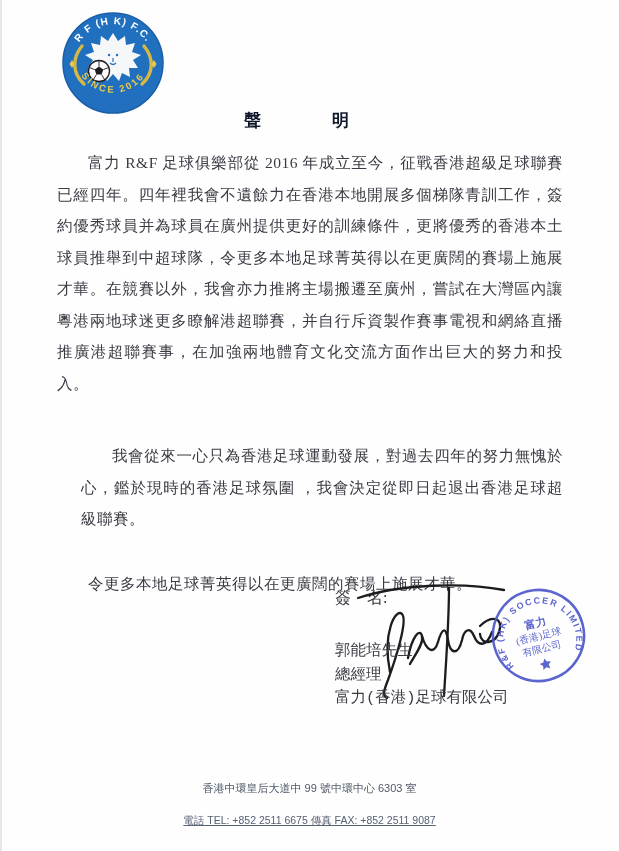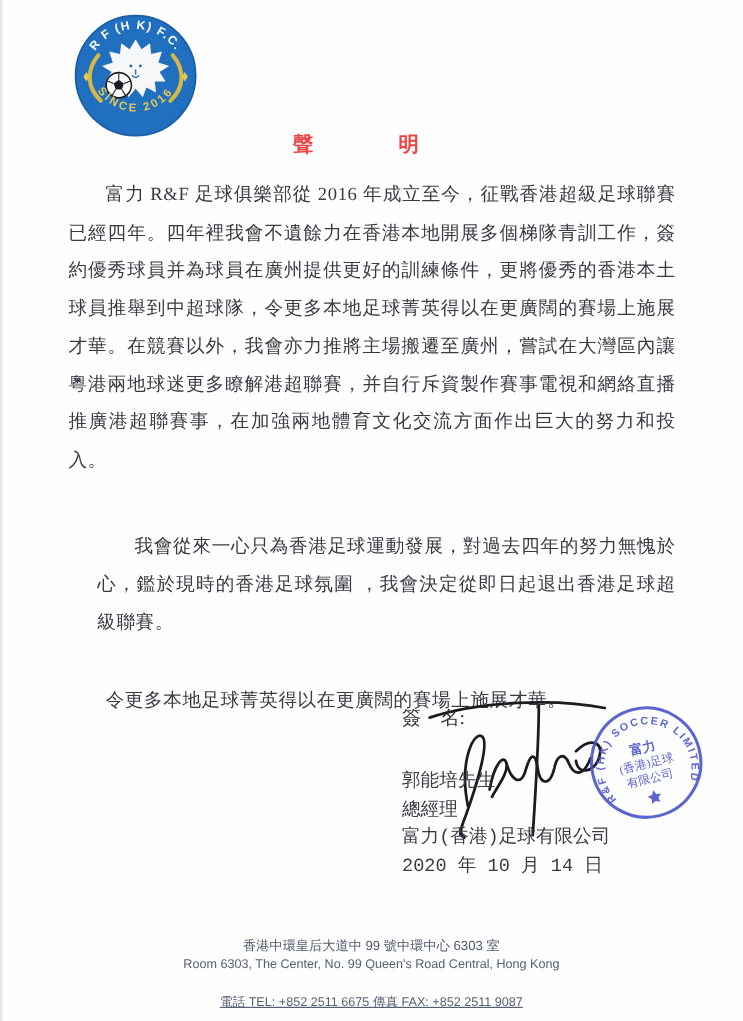--- a/index.html
+++ b/index.html
@@ -9,21 +9,21 @@
     box-shadow:inset 2px 0 0 #e8e8e8;
   }
   
   .logo{position:absolute;left:61px;top:11px;width:104px;height:104px;}
   .company{position:absolute;left:168px;top:14px;width:402px;text-align:center;}
   .company-zh{font-size:30px;letter-spacing:2px;color:#4b4b54;white-space:nowrap;}
   .company-en{font-size:26px;letter-spacing:0.5px;color:#5b5b63;margin-top:3px;
               font-family:"Liberation Sans","DejaVu Sans",sans-serif;white-space:nowrap;}
   
   .doc-title{position:absolute;left:244px;top:109px;font-size:17px;font-weight:bold;
-             letter-spacing:27px;color:#ef4444;white-space:pre;}
+             letter-spacing:27px;color:#0f172a;white-space:pre;}
   
   .body-text{position:absolute;left:57px;top:147px;width:506px;
              font-size:15.5px;line-height:31.5px;letter-spacing:0.5px;
              text-align:justify;color:#3a3a44;}
   .body-text p{margin:0;text-indent:2em;}
   .body-text p.p2{margin-top:41px;margin-left:24px;}
   .body-text p.p3{margin-top:33px;}
   
   .sig-label{position:absolute;left:335px;top:588px;font-size:16px;color:#33333b;white-space:pre;text-align:right;}
   .sig-scribble{position:absolute;left:352px;top:570px;width:165px;height:138px;pointer-events:none;}
@@ -121,22 +121,20 @@
     <text x="50" y="41" text-anchor="middle" font-size="11" fill="#4a55c9" font-weight="bold">富力</text>
     <text x="50" y="54" text-anchor="middle" font-size="10" fill="#4a55c9">(香港)足球</text>
     <text x="50" y="67" text-anchor="middle" font-size="10" fill="#4a55c9">有限公司</text>
     <polygon fill="#4a55c9" points="50,74 51.8,77.6 55.8,78.2 52.9,81 53.6,85 50,83.1 46.4,85 47.1,81 44.2,78.2 48.2,77.6"></polygon>
   </svg>
 
   <div class="sig-lines">
     <div>郭能培先生</div>
     <div>總經理</div>
     <div>富力(香港)足球有限公司</div>
-    <div>2020 年 10 月 14 日</div>
   </div>
 
   <div class="footer">
     <div class="footer-zh">香港中環皇后大道中 99 號中環中心 6303 室</div>
-    <div class="footer-en">Room 6303, The Center, No. 99 Queen's Road Central, Hong Kong</div>
     <div class="footer-contact">電話 TEL:  +852 2511 6675  傳真 FAX:  +852 2511 9087</div>
   </div>
 
 </div>
 
 </body></html>

